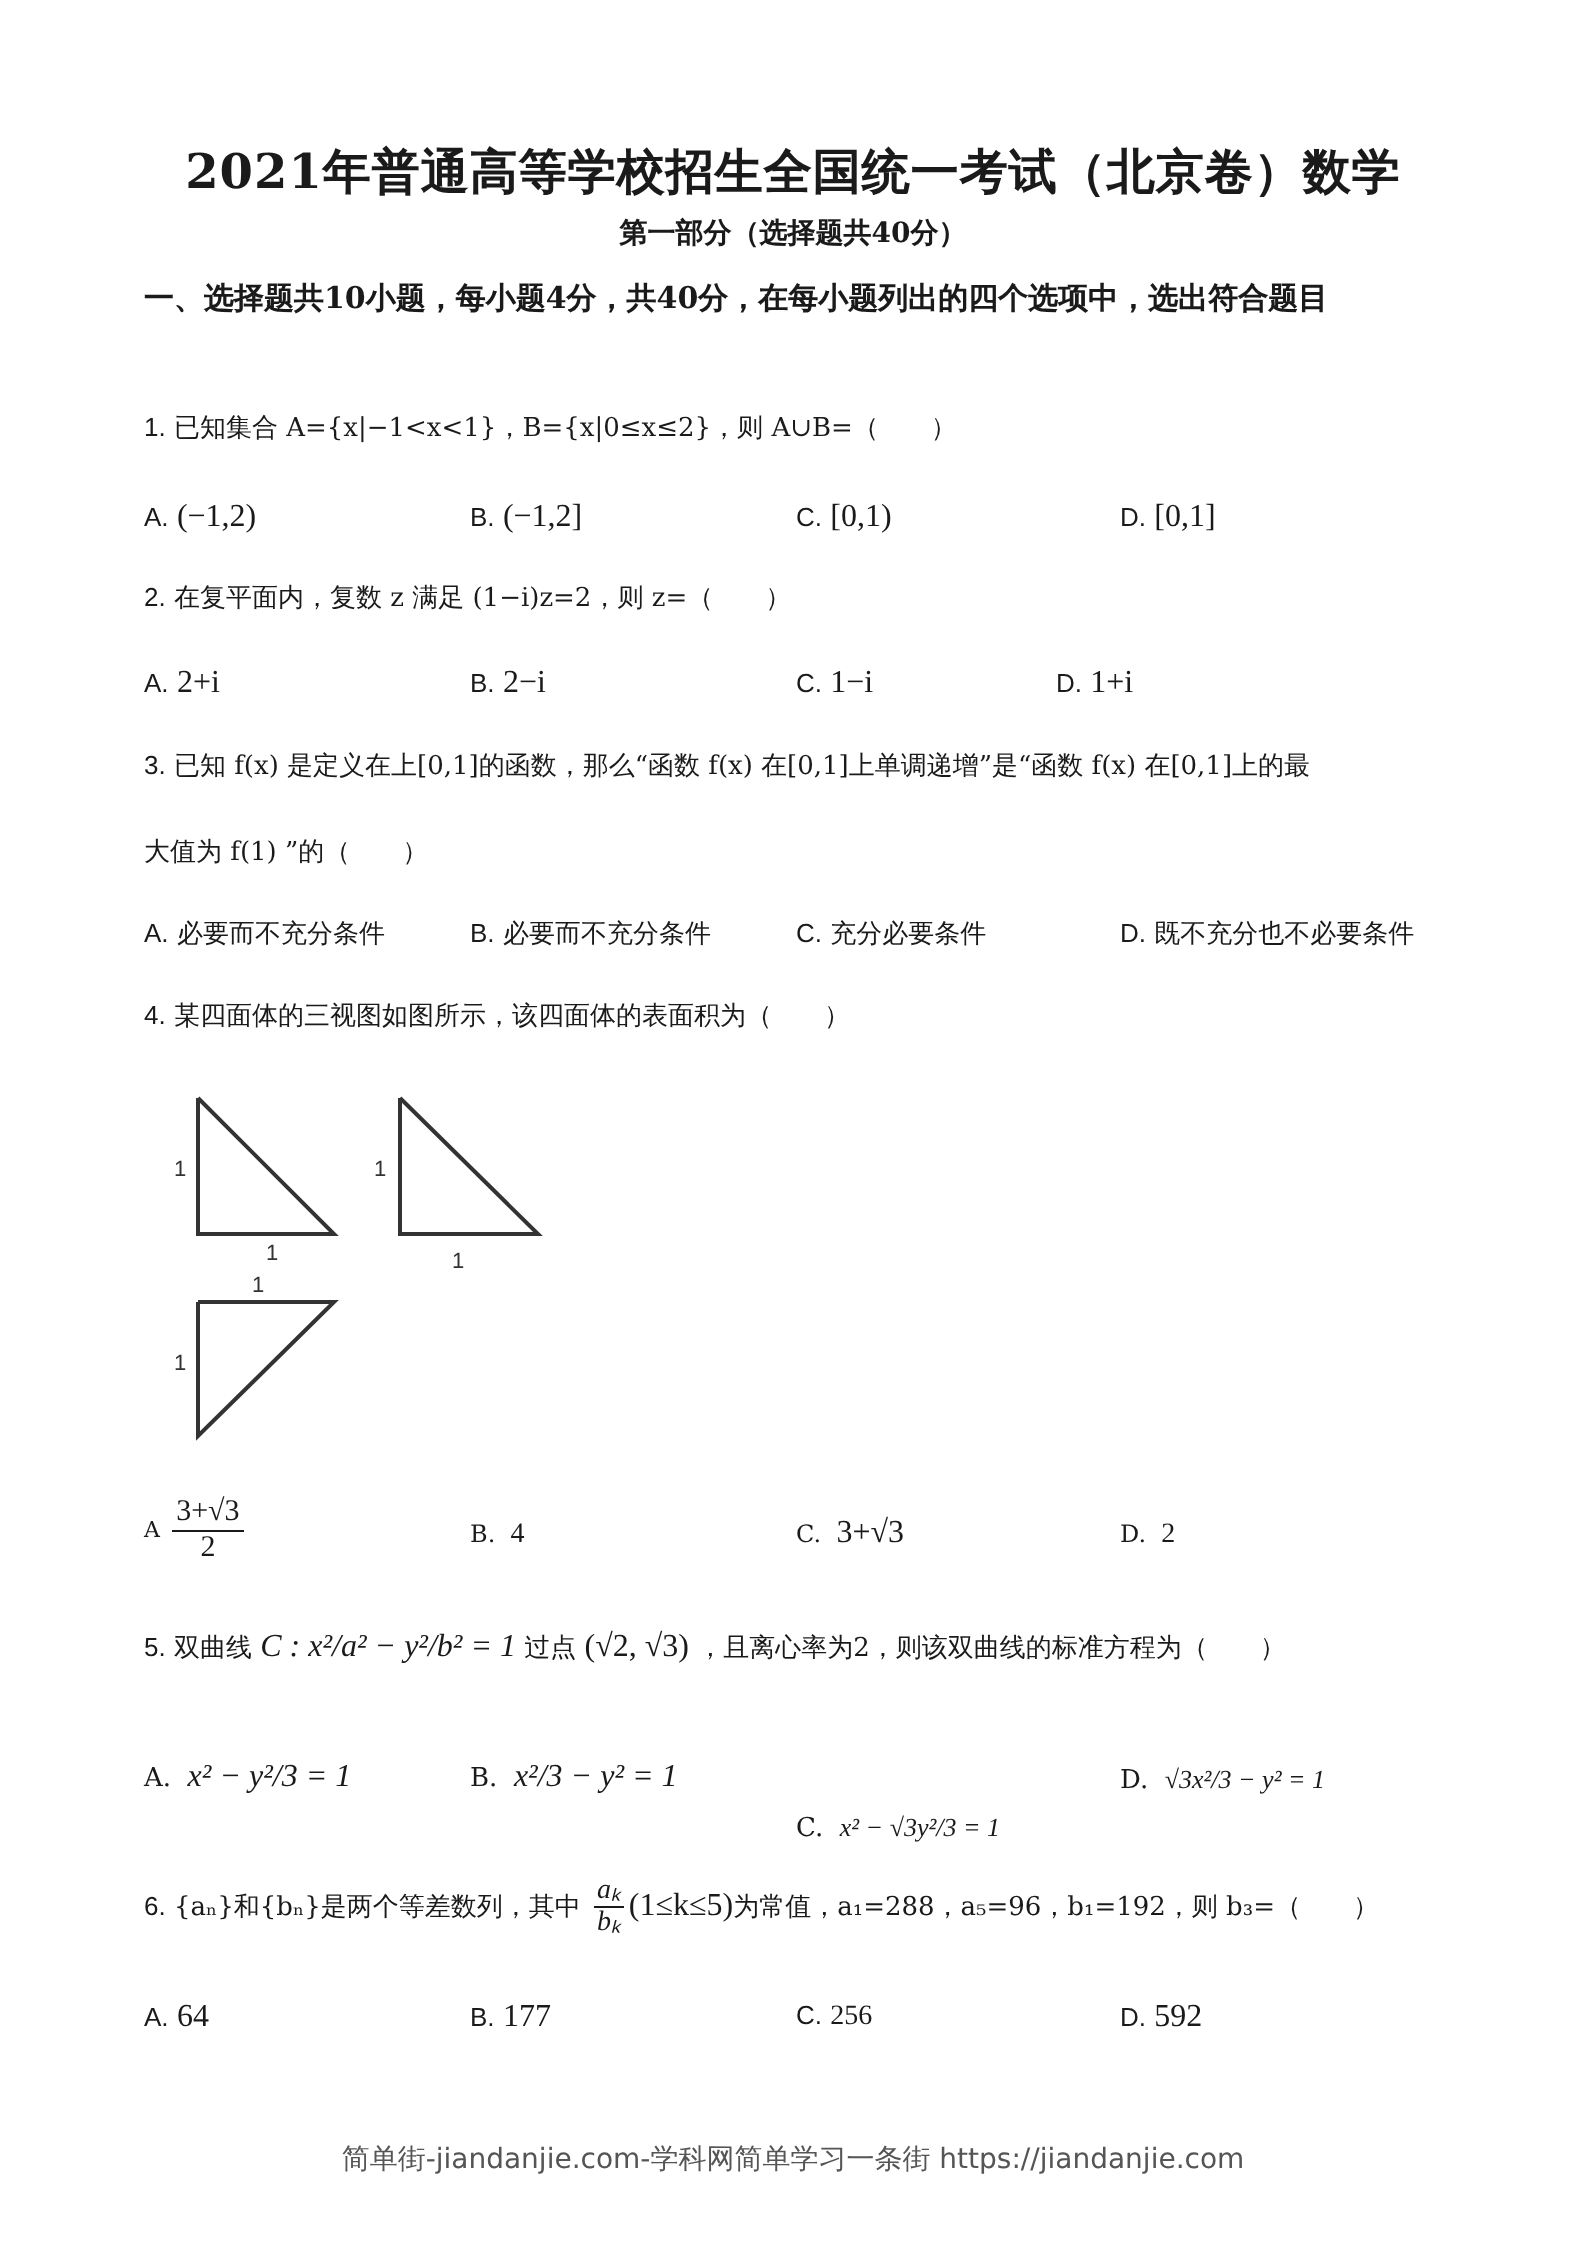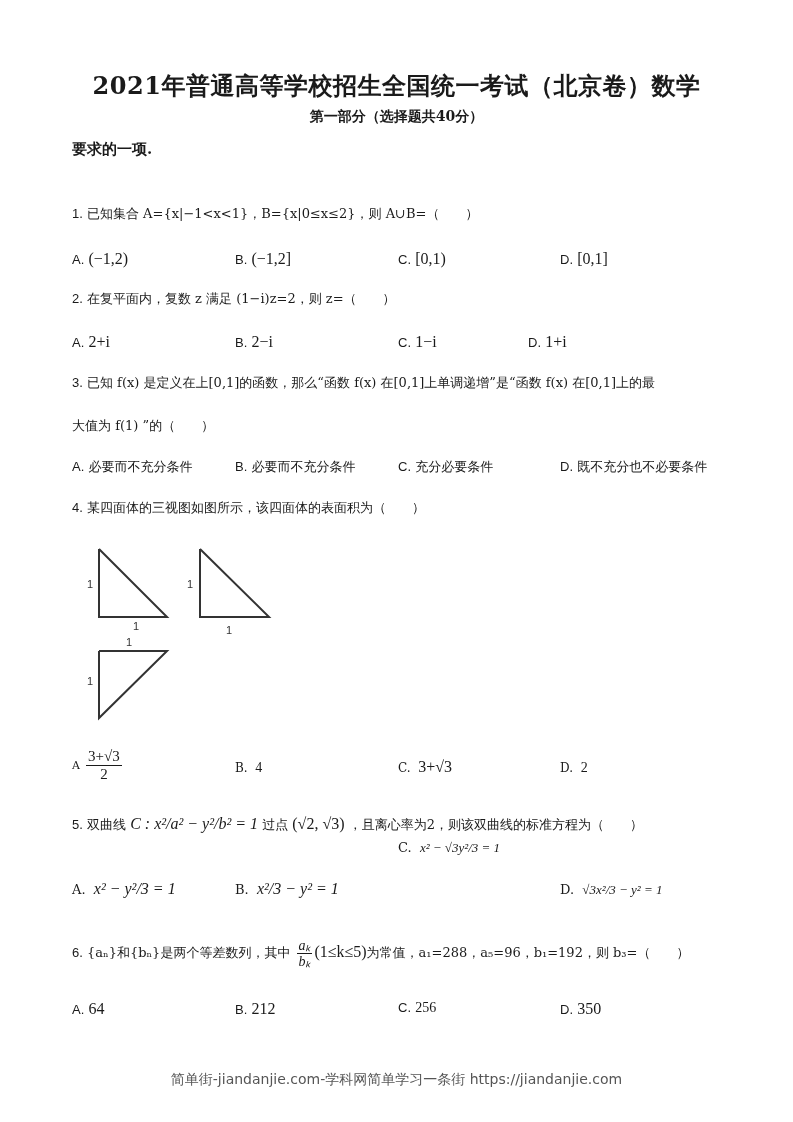--- a/index.html
+++ b/index.html
@@ -19,21 +19,21 @@
   .frac .d { padding: 0 2px; }
   .footer { left: 0; width: 793px; top: 1071px; text-align: center; font-family: "DejaVu Sans", sans-serif; font-size: 14px; color: #555; }
   svg text { font-family: "Liberation Sans", sans-serif; font-size: 11px; fill: #333; }
 </style>
 </head>
 <body>
 
 <div class="abs title">2021年普通高等学校招生全国统一考试（北京卷）数学</div>
 <div class="abs subtitle">第一部分（选择题共40分）</div>
 <div class="abs section">
-  <div>要求的一项.</div>
+  <div>一、选择题共10小题，每小题4分，共40分，在每小题列出的四个选项中，选出符合题目</div>
 </div>
 
 <div class="abs q" style="top:205px;">
   <span class="num">1.</span>
   <span>已知集合 A={x|−1&lt;x&lt;1}，B={x|0≤x≤2}，则 A∪B=（　　）</span>
 </div>
 <div class="abs opt" style="left:72px;top:250px;"><span class="num">A.</span> <span class="m">(−1,2)</span></div>
 <div class="abs opt" style="left:235px;top:250px;"><span class="num">B.</span> <span class="m">(−1,2]</span></div>
 <div class="abs opt" style="left:398px;top:250px;"><span class="num">C.</span> <span class="m">[0,1)</span></div>
 <div class="abs opt" style="left:560px;top:250px;"><span class="num">D.</span> <span class="m">[0,1]</span></div>
@@ -97,29 +97,29 @@
 <div class="abs q" style="top:815px;">
   <span class="num">5.</span>
   <span>双曲线</span>
   <span class="mi">C : x²/a² − y²/b² = 1</span>
   <span>过点</span>
   <span class="m">(√2, √3)</span>
   <span>，且离心率为2，则该双曲线的标准方程为（　　）</span>
 </div>
 <div class="abs opt" style="left:72px;top:880px;"><span>A.</span>&nbsp; <span class="mi">x² − y²/3 = 1</span></div>
 <div class="abs opt" style="left:235px;top:880px;"><span>B.</span>&nbsp; <span class="mi">x²/3 − y² = 1</span></div>
-<div class="abs opt" style="left:398px;top:840px;text-align:center;"><span>C.</span>&nbsp; <span class="mi" style="font-size:13px;">x² − √3y²/3 = 1</span></div>
+<div class="abs opt" style="left:398px;top:906px;text-align:center;"><span>C.</span>&nbsp; <span class="mi" style="font-size:13px;">x² − √3y²/3 = 1</span></div>
 <div class="abs opt" style="left:560px;top:882px;"><span>D.</span>&nbsp; <span class="mi" style="font-size:13px;">√3x²/3 − y² = 1</span></div>
 
 <div class="abs q" style="top:938px;">
   <span class="num">6.</span>
   <span>{aₙ}和{bₙ}是两个等差数列，其中</span>
   <span class="frac mi" style="font-size:14px;">
     <span class="n">aₖ</span>
     <span class="d">bₖ</span>
   </span><span class="m">(1≤k≤5)</span><span>为常值，a₁=288，a₅=96，b₁=192，则 b₃=（　　）</span>
 </div>
 <div class="abs opt" style="left:72px;top:1000px;"><span class="num">A.</span> <span class="m">64</span></div>
-<div class="abs opt" style="left:235px;top:1000px;"><span class="num">B.</span> <span class="m">212</span></div>
+<div class="abs opt" style="left:235px;top:1000px;"><span class="num">B.</span> <span class="m">177</span></div>
 <div class="abs opt" style="left:398px;top:1000px;"><span class="num">C.</span> <span class="m" style="font-size:14px;">256</span></div>
-<div class="abs opt" style="left:560px;top:1000px;"><span class="num">D.</span> <span class="m">350</span></div>
+<div class="abs opt" style="left:560px;top:1000px;"><span class="num">D.</span> <span class="m">592</span></div>
 
 <div class="abs footer">简单街-jiandanjie.com-学科网简单学习一条街 https://jiandanjie.com</div>
 
 </body></html>

